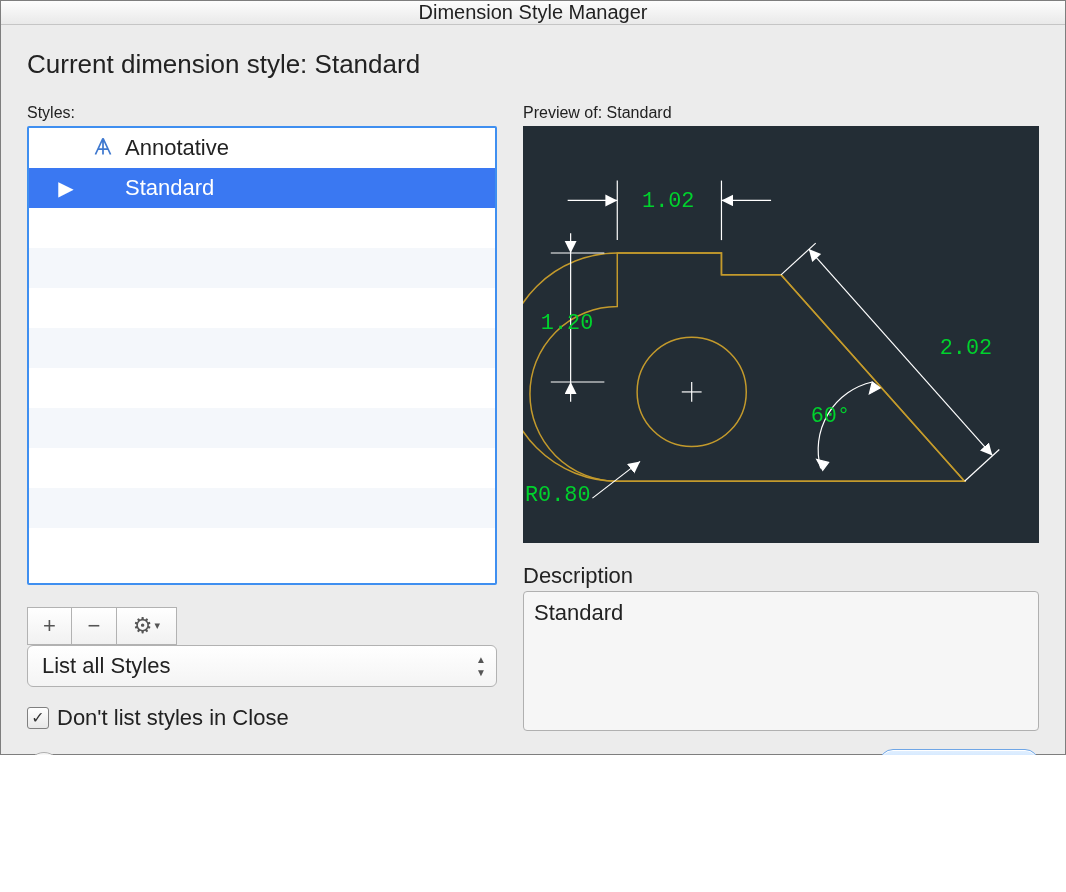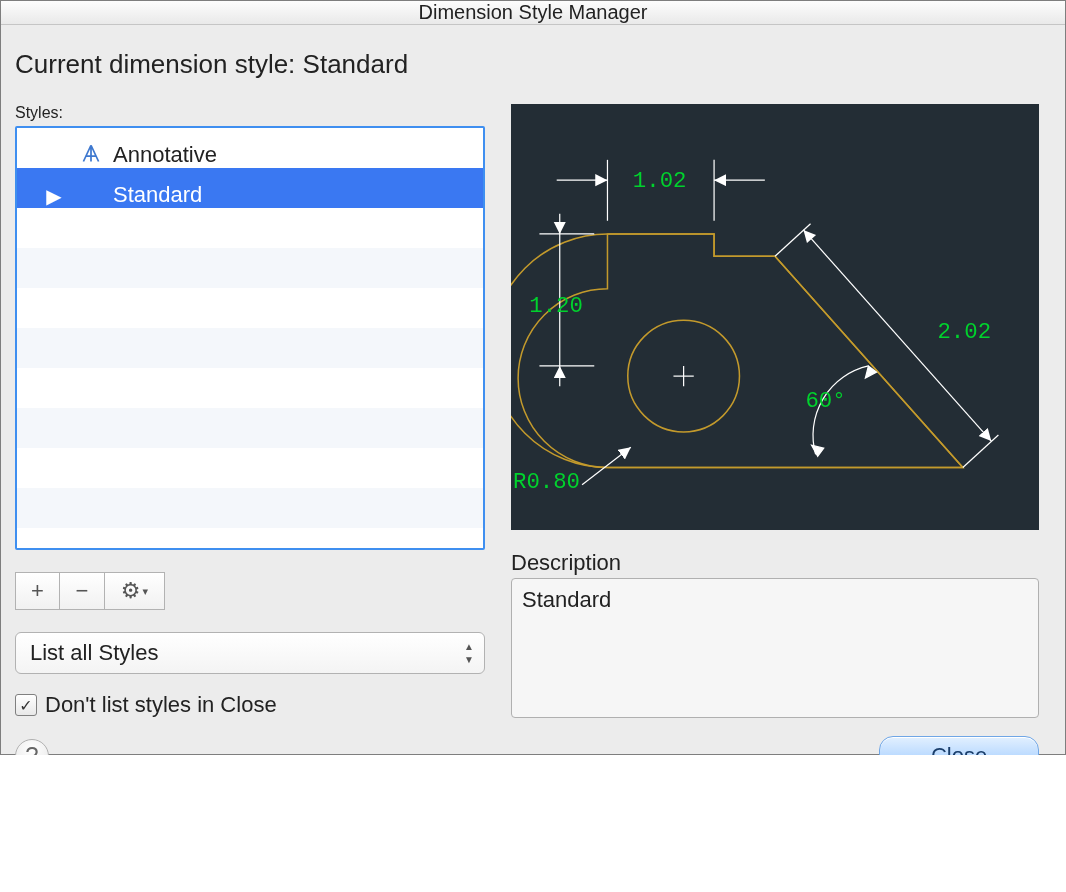--- a/index.html
+++ b/index.html
@@ -32,21 +32,21 @@
   .titlebar{
     height:40px;
     display:flex;align-items:center;justify-content:center;
     font-size:20px;font-weight:300;
     background:linear-gradient(#fdfdfd,#e9e9e9);
     border-bottom:1px solid #c5c5c5;
   }
   
   .content{
     flex:1;
-    padding:24px 26px 20px 14px;
+    padding:24px 26px 20px 26px;
     display:flex;flex-direction:column;
   }
   .current-style{
     font-size:26px;
     margin-bottom:24px;
   }
   .columns{
     flex:1;
     display:flex;gap:26px;
   }
@@ -59,21 +59,21 @@
   
   .styles-list{
     flex:1;
     border:2px solid #3f8ff0;
     border-radius:2px;
     background:#fff;
     overflow:hidden;
     font-size:22px;
   }
   .style-row{
-    display:flex;align-items:flex-end;
+    display:flex;align-items:center;
     height:40px;
     padding-left:22px;
     gap:0;
   }
   .style-row:nth-child(odd){background:#fff;}
   .style-row:nth-child(even){background:var(--row-alt);}
   .style-row.selected{background:var(--sel);color:#fff;}
   .style-row .marker{
     width:30px;display:inline-flex;justify-content:center;font-size:20px;
   }
@@ -95,21 +95,20 @@
     border:1px solid #b2b2b2;
     background:linear-gradient(#ffffff,#f1f1f1);
     display:flex;align-items:center;justify-content:center;
     font-size:22px;color:#555;
   }
   .tbtn:not(:first-child){border-left:none;}
   .tbtn.gear{width:60px;}
 
   
   .combo{
-    margin-top:22px;
     height:42px;
     border:1px solid #b2b2b2;border-radius:6px;
     background:linear-gradient(#ffffff,#f4f4f4);
     display:flex;align-items:center;justify-content:space-between;
     padding:0 10px 0 14px;font-size:22px;
   }
   .stepper{display:flex;flex-direction:column;gap:2px;font-size:10px;color:#555;}
   
   
   .chk-row{
@@ -236,20 +235,25 @@
             </span>
         </div>
 
         <label class="chk-row">
           <span class="chk-box">✓</span>
           <span>Don't list styles in Close</span>
         </label>
       </div>
 
       <div class="col">
+        <div class="section-label">
+          <span>Preview of:</span>
+          <span> </span>
+          <span>Standard</span>
+        </div>
 
         <div class="preview">
           <svg viewBox="0 0 520 420">
 
             <defs>
               <marker id="ah" markerWidth="12" markerHeight="12" refX="10" refY="5" orient="auto">
                 <path d="M0,0 L10,5 L0,10 Z" fill="#fff"></path>
               </marker>
               <marker id="ahStart" markerWidth="12" markerHeight="12" refX="0" refY="5" orient="auto">
                 <path d="M10,0 L0,5 L10,10 Z" fill="#fff"></path>

